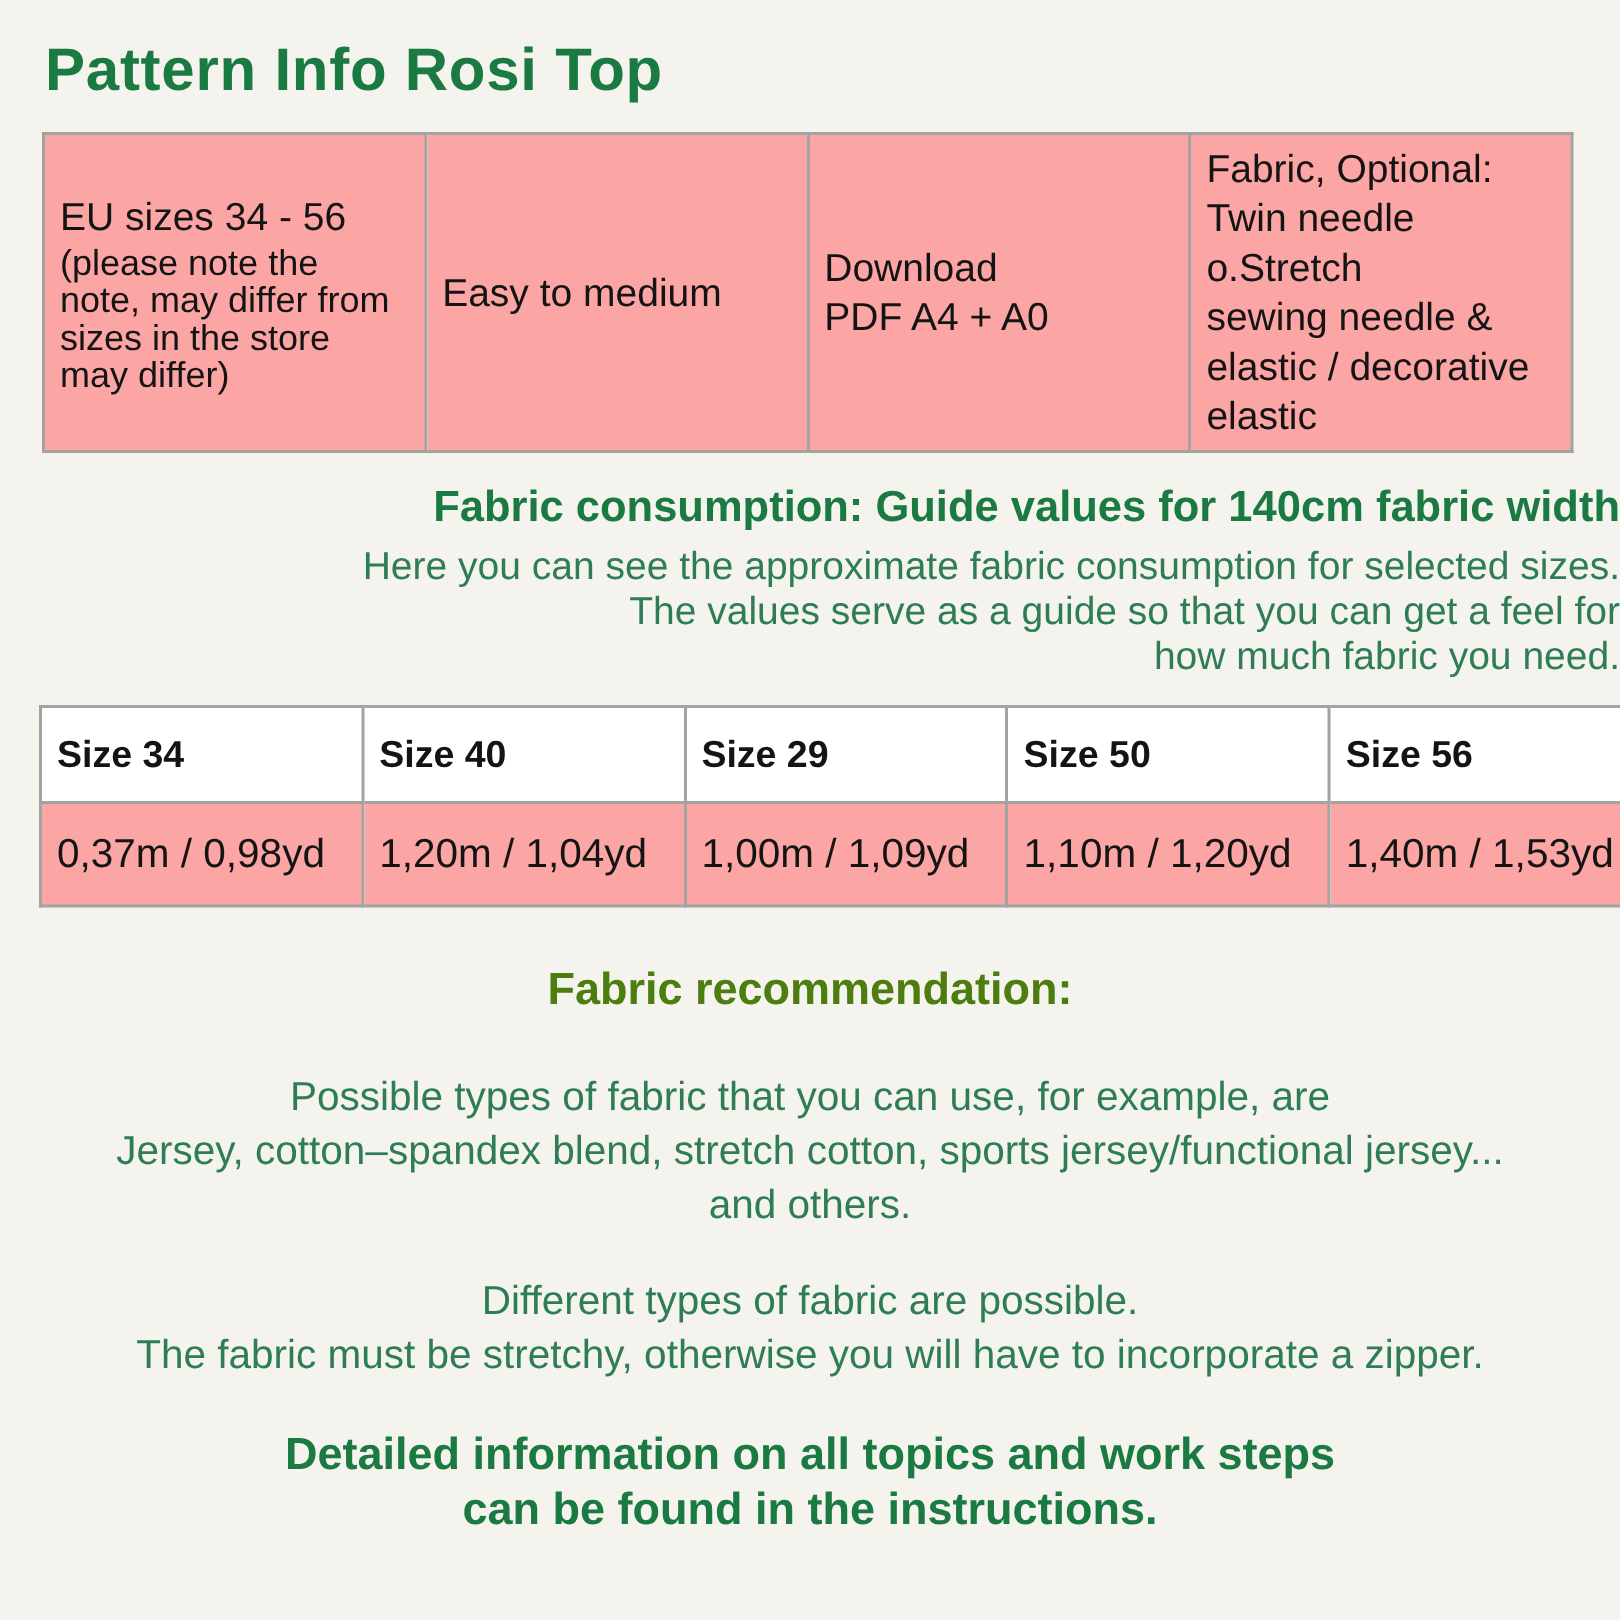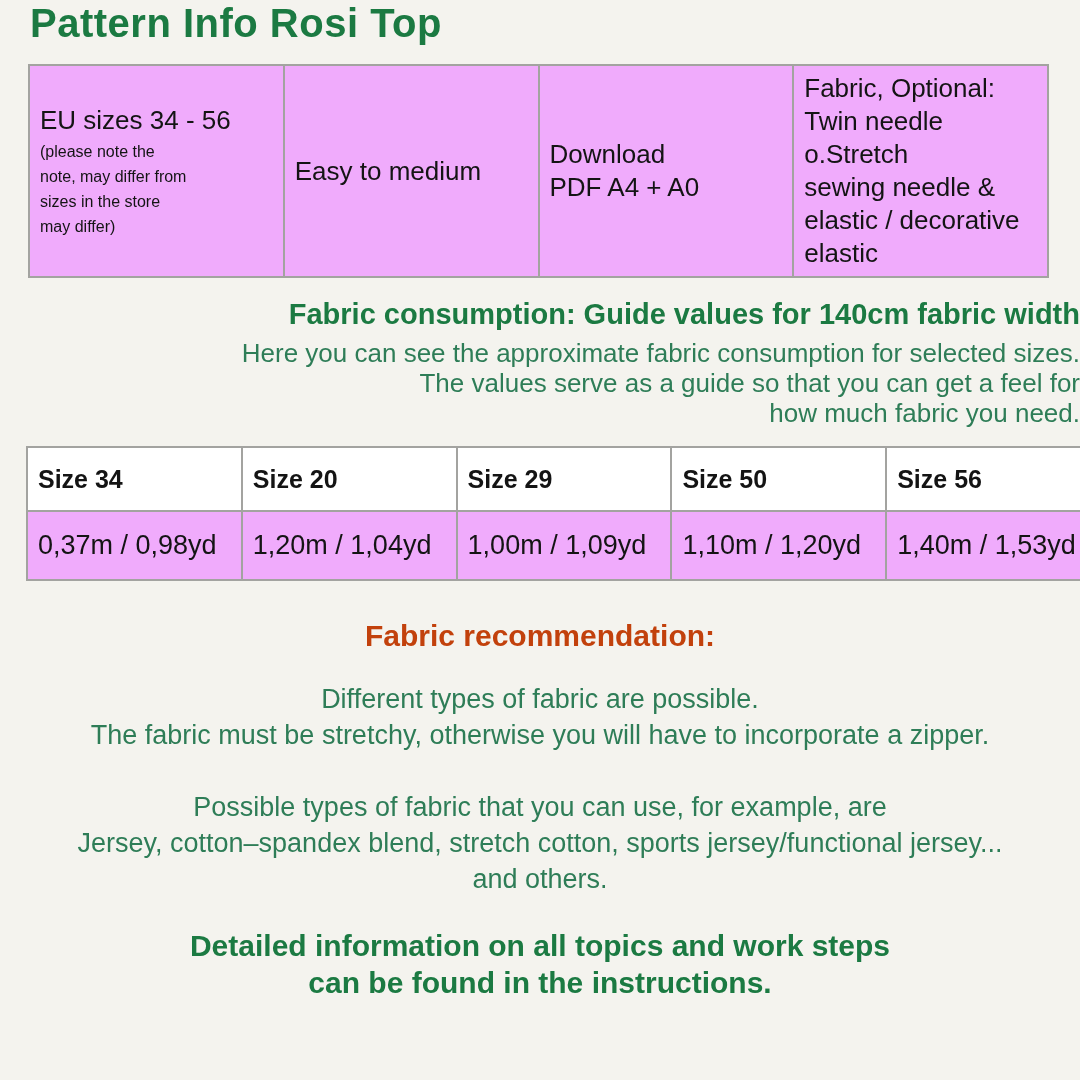--- a/index.html
+++ b/index.html
@@ -11,20 +11,21 @@
     height: 1080px;
     background: #f4f3ee;
     font-family: "Liberation Sans", sans-serif;
     color: #141414;
     overflow: hidden;
   }
   .page {
     width: 1080px;
     height: 1080px;
     box-sizing: border-box;
+    padding-top: 24px;
   }
   .pre { white-space: pre-line; }
 
   
   .page-title {
     margin: 0 0 0 30px;
     font-size: 40px;
     line-height: 46px;
     font-weight: bold;
     letter-spacing: 0.5px;
@@ -37,38 +38,38 @@
     table-layout: fixed;
   }
   td, th {
     border: 2px solid #a3a3a0;
     padding: 6px 10px;
     vertical-align: middle;
     text-align: left;
     overflow: hidden;
   }
   th { background: #ffffff; font-weight: bold; }
-  td { background: #f0abfc; }
+  td { background: #fca5a5; }
 
   .info-table {
     margin: 18px 0 0 28px;
     width: 1021px;
   }
   .info-table th {
     height: 74px;
     font-size: 25px;
     line-height: 33px;
   }
   .info-table td {
     height: 164px;
     font-size: 26px;
     line-height: 33px;
   }
   .cell-note {
-    font-size: 16px;
+    font-size: 24px;
     line-height: 25px;
     margin-top: 2px;
   }
   .material-cell {
     font-size: 23px;
     line-height: 31px;
   }
 
   .consumption-heading {
     margin: 20px 0 0 0;
@@ -100,21 +101,21 @@
     font-size: 27px;
     white-space: nowrap;
   }
 
   .recommendation-heading {
     margin: 38px 0 0 0;
     text-align: center;
     font-size: 30px;
     line-height: 34px;
     font-weight: bold;
-    color: #c2410c;
+    color: #4d7c0f;
   }
   .body-paragraph {
     margin: 28px 0 0 0;
     text-align: center;
     font-size: 27px;
     line-height: 36px;
     color: #2e7d57;
   }
   .body-paragraph.second {
     margin-top: 36px;
@@ -159,38 +160,38 @@
 
   <h2 class="consumption-heading">Fabric consumption: Guide values for 140cm fabric width</h2>
   <p class="consumption-subtext pre">Here you can see the approximate fabric consumption for selected sizes.
 The values serve as a guide so that you can get a feel for
 how much fabric you need.</p>
 
   <table class="consumption-table">
     <tbody>
         <tr>
       <th>Size 34</th>
-      <th>Size 20</th>
+      <th>Size 40</th>
       <th>Size 29</th>
       <th>Size 50</th>
       <th>Size 56</th>
     </tr>
     <tr>
       <td>0,37m / 0,98yd</td>
       <td>1,20m / 1,04yd</td>
       <td>1,00m / 1,09yd</td>
       <td>1,10m / 1,20yd</td>
       <td>1,40m / 1,53yd</td>
     </tr>
   </tbody>
     </table>
 
   <h2 class="recommendation-heading">Fabric recommendation:</h2>
-  <p class="body-paragraph pre">Different types of fabric are possible.
-The fabric must be stretchy, otherwise you will have to incorporate a zipper.</p>
   <p class="body-paragraph second pre">Possible types of fabric that you can use, for example, are
 Jersey, cotton–spandex blend, stretch cotton, sports jersey/functional jersey...
 and others.</p>
+  <p class="body-paragraph pre">Different types of fabric are possible.
+The fabric must be stretchy, otherwise you will have to incorporate a zipper.</p>
 
   <p class="footer-note pre">Detailed information on all topics and work steps
 can be found in the instructions.</p>
 
 </div>
 
 </body></html>

